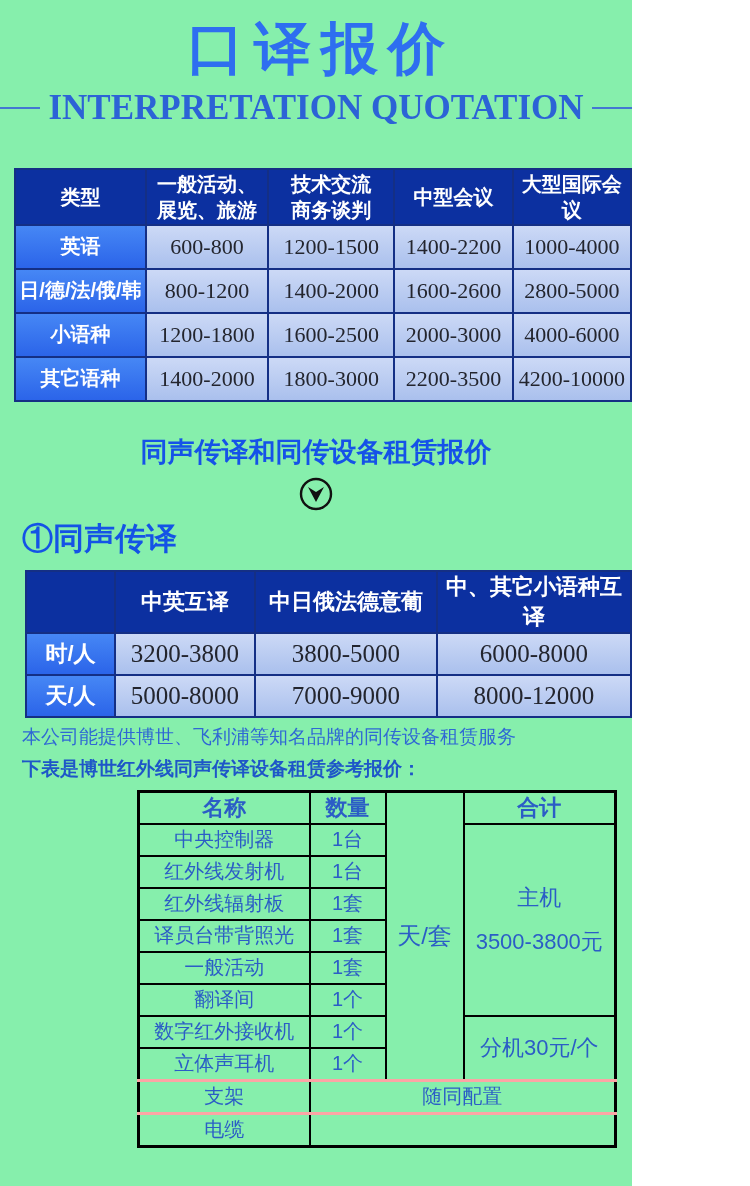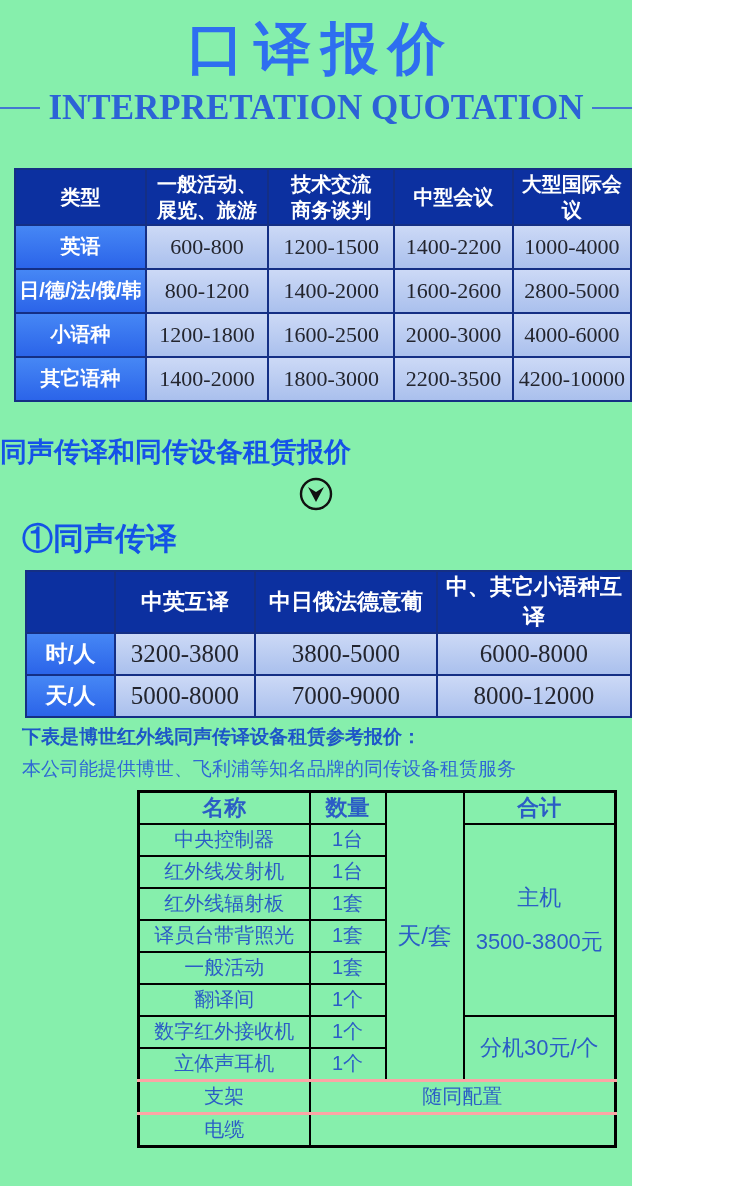--- a/index.html
+++ b/index.html
@@ -35,21 +35,21 @@
   .t1 tbody th {
     background:linear-gradient(#4687f5,#2b64e9); color:#ffffff;
     font-size:20px; font-weight:bold; height:42px;margin-top:32px;
   }
   .t1 tbody td {
     background:linear-gradient(#ccd9f6,#aac0ed); color:#23252e;
     font-family:"Liberation Serif", serif; font-size:22px;
   }
 
   .section-title {
-    margin-top:32px; text-align:left;
+    margin-top:32px; text-align:center;
     font-size:27px; font-weight:bold; color:#1552e8;
   }
   .arrow-wrap { text-align:center; margin-top:6px; height:38px; }
 
   .sub-heading {
     margin:4px 0 0 22px; font-size:31px; font-weight:bold; color:#1453e6;
   }
 
   .t2 { margin:10px 0 0 25px; }
   .t2 thead th {
@@ -179,22 +179,22 @@
       </tr>
       <tr>
         <th>天/人</th>
         <td>5000-8000</td>
         <td>7000-9000</td>
         <td>8000-12000</td>
       </tr>
     </tbody>
   </table>
 
+  <div class="para">本公司能提供博世、飞利浦等知名品牌的同传设备租赁服务</div>
   <div class="para bold">下表是博世红外线同声传译设备租赁参考报价：</div>
-  <div class="para">本公司能提供博世、飞利浦等知名品牌的同传设备租赁服务</div>
 
   <table class="t3">
     <colgroup>
       <col style="width:171px">
         <col style="width:76px">
         <col style="width:78px">
         <col style="width:152px">
     </colgroup>
     <tbody>
       <tr>

